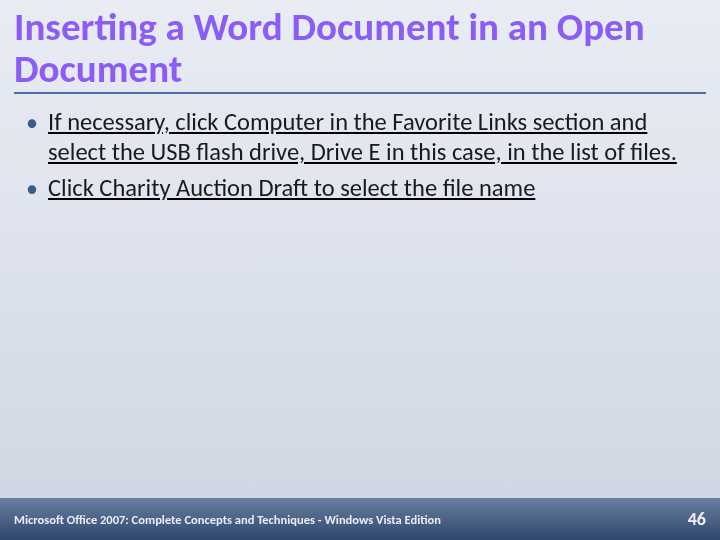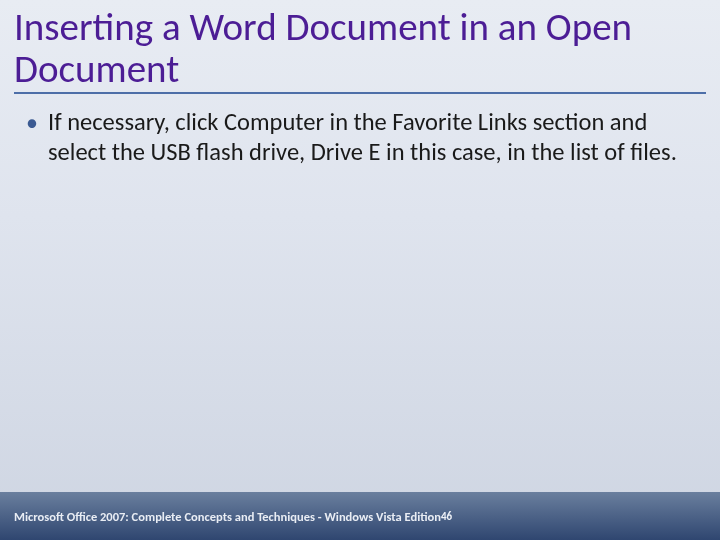--- a/index.html
+++ b/index.html
@@ -15,28 +15,29 @@
     position: relative;
     display: flex;
     flex-direction: column;
   }
   .title-block {
     padding: 6px 14px 0 14px;
   }
   .title {
     font-size: 39px;
     line-height: 1.08;
-    color: #4c1d95;
-    font-weight: 400;
+    color: #8b5cf6;
+    font-weight: 700;
     border-bottom: 2px solid #4d6ea8;
     padding-bottom: 2px;
   }
   .body-block {
     padding: 14px 20px 0 20px;
     flex: 1;
+    text-decoration: underline;
   }
   ul.bullets {
     list-style: none;
   }
   ul.bullets li {
     position: relative;
     padding-left: 28px;
     font-size: 24.5px;
     line-height: 1.22;
     color: #1a1a1a;
@@ -48,33 +49,34 @@
     left: 6px;
     top: 0;
     color: #3b5a92;
     font-size: 24px;
   }
   .footer {
     position: absolute;
     left: 0;
     right: 0;
     bottom: 0;
-    height: 48px;
+    height: 42px;
     background: linear-gradient(180deg, #6a7f9e 0%, #2f4670 100%);
     display: flex;
     align-items: center;
+    justify-content: space-between;
     padding: 0 14px;
   }
   .footer-left {
     font-size: 12.5px;
     font-weight: 700;
     color: #e9edf4;
   }
   .footer-right {
-    font-size: 11px;
+    font-size: 18px;
     font-weight: 700;
     color: #eef1f7;
   }
   .footer-ghost {
     position: absolute;
     right: 90px;
     bottom: 6px;
     font-size: 11px;
     color: rgba(255,255,255,0.25);
     letter-spacing: 0.5px;
@@ -83,20 +85,21 @@
 </head>
 <body>
 
 <div class="slide">
   <div class="title-block">
     <h1 class="title">Inserting a Word Document in an Open Document</h1>
   </div>
   <div class="body-block">
     <ul class="bullets">
       <li>If necessary, click Computer in the Favorite Links section and select the USB flash drive, Drive E in this case, in the list of files.</li>
+      <li>Click Charity Auction Draft to select the file name</li>
     </ul>
   </div>
   <div class="footer-ghost">Picture Tools</div>
   <div class="footer">
     <div class="footer-left">Microsoft Office 2007: Complete Concepts and Techniques - Windows Vista Edition</div>
     <div class="footer-right">46</div>
   </div>
 </div>
 
 </body></html>

